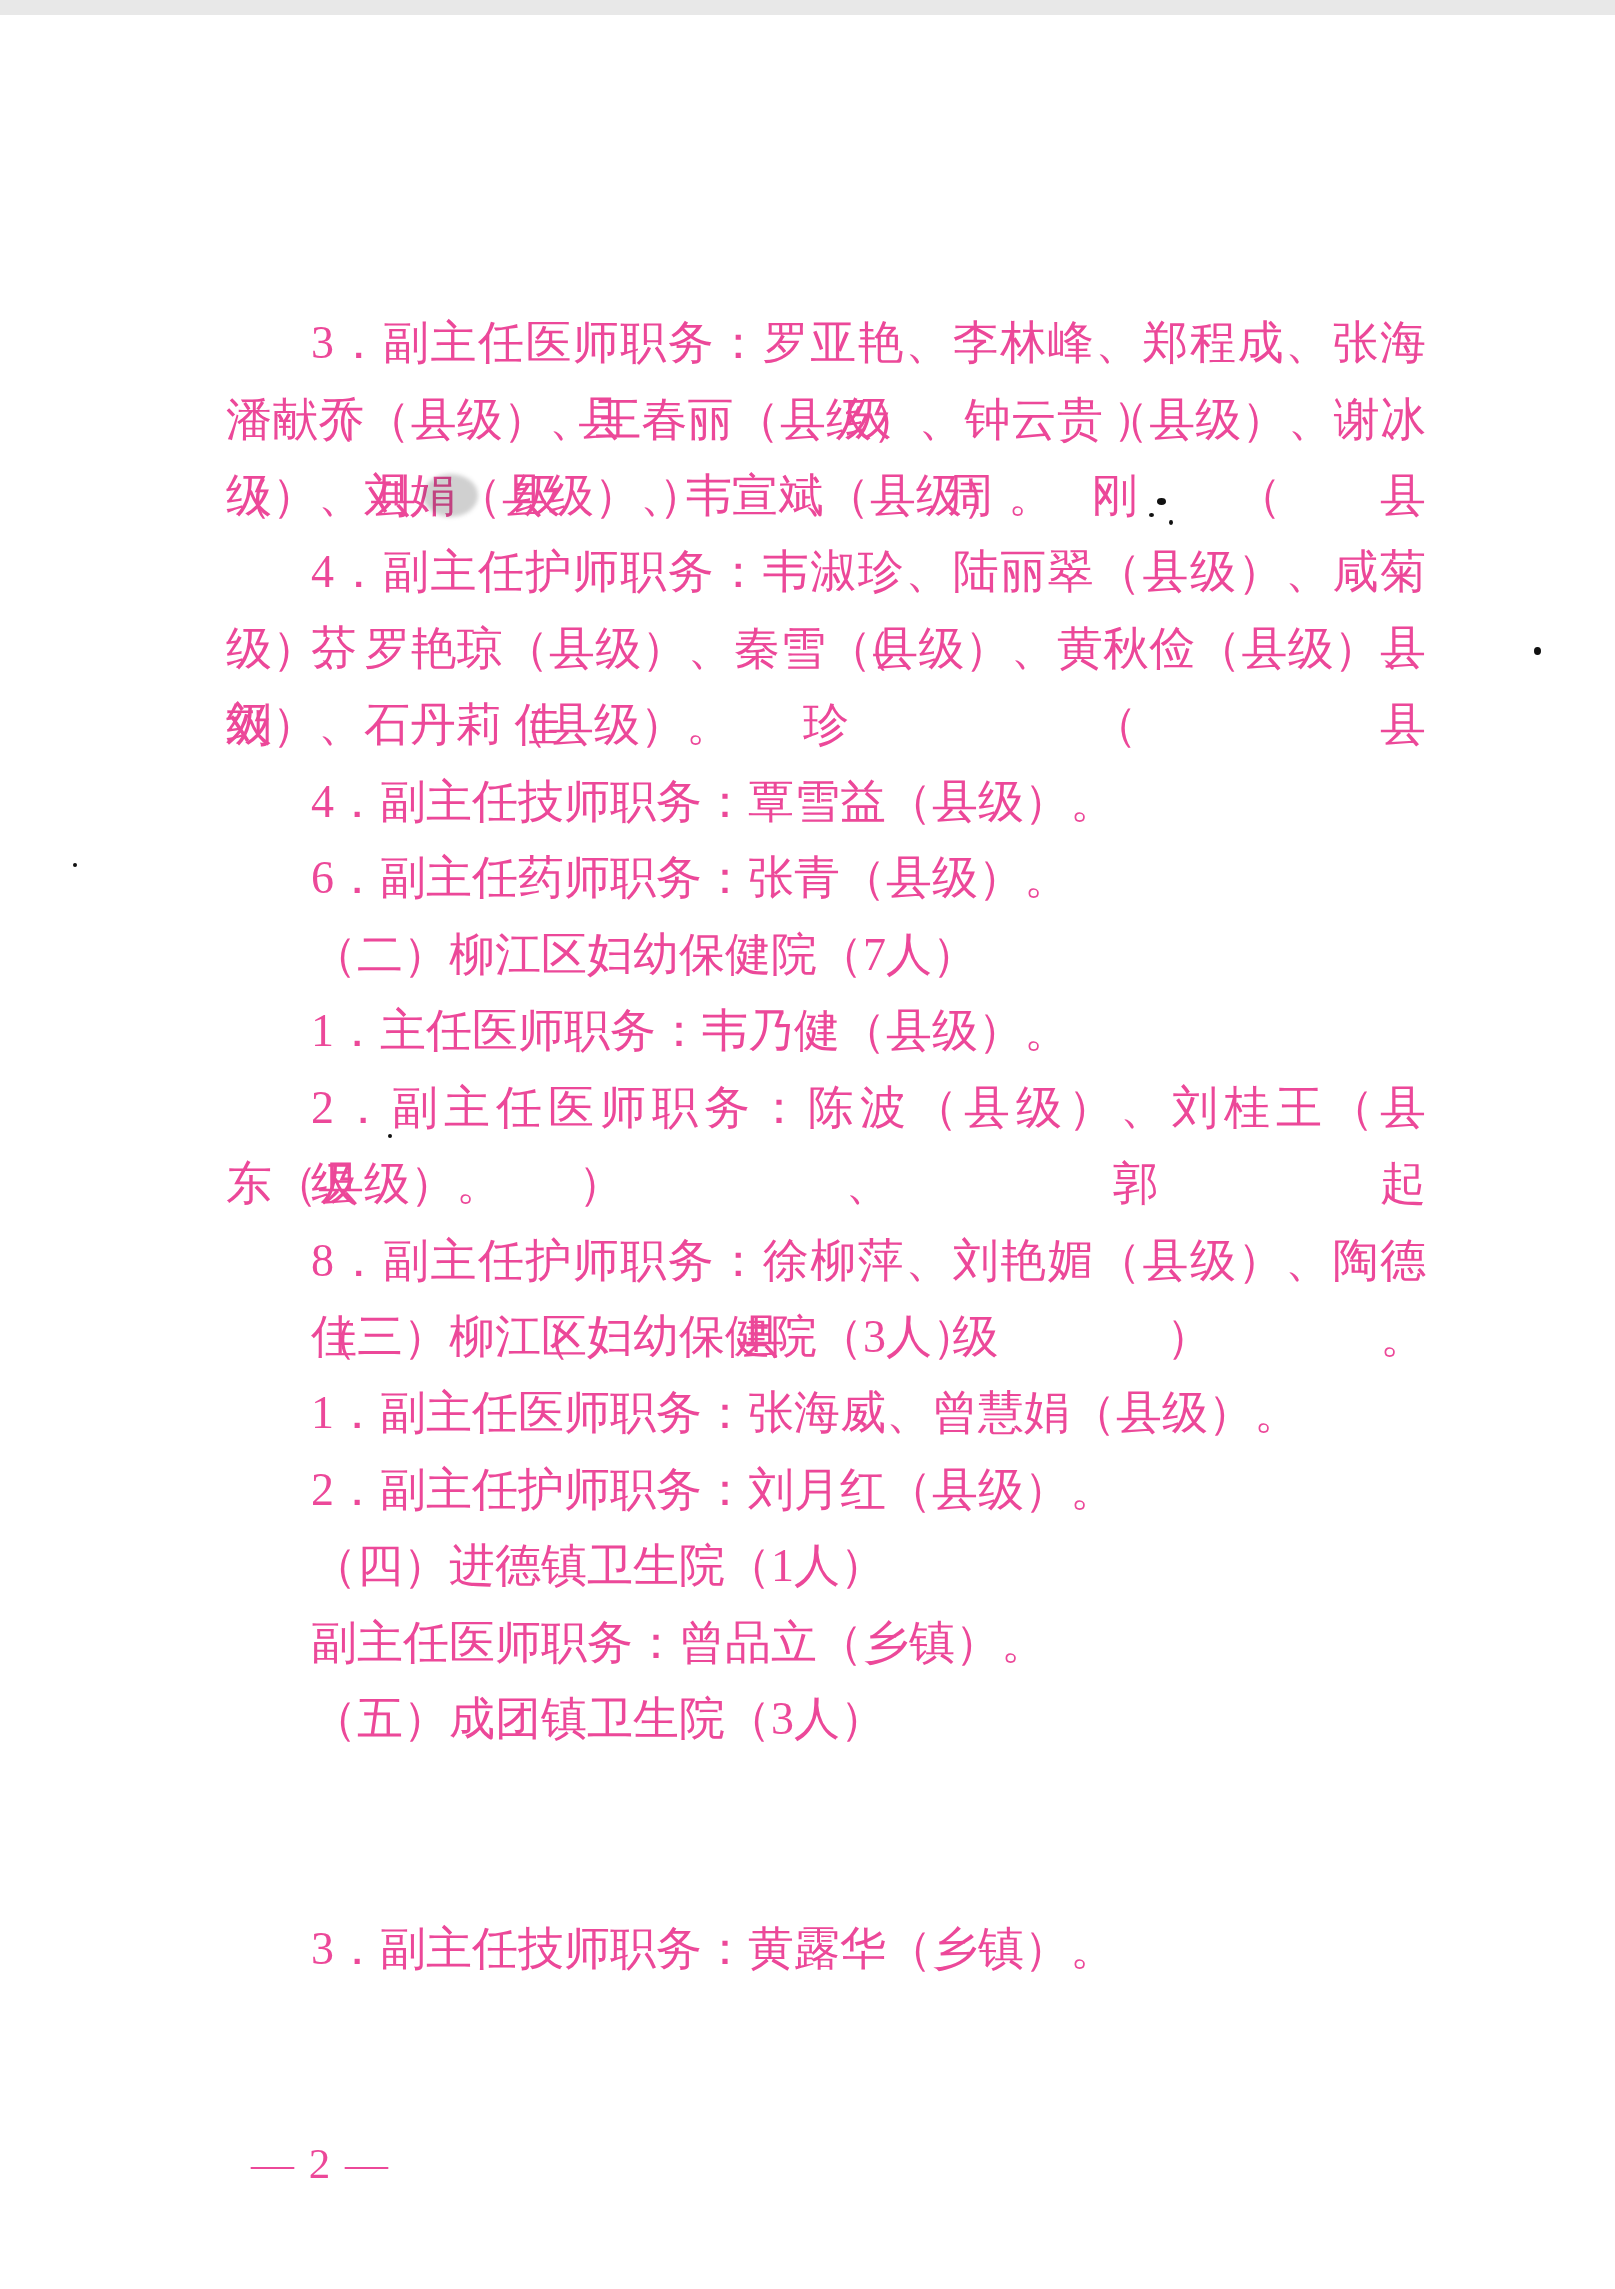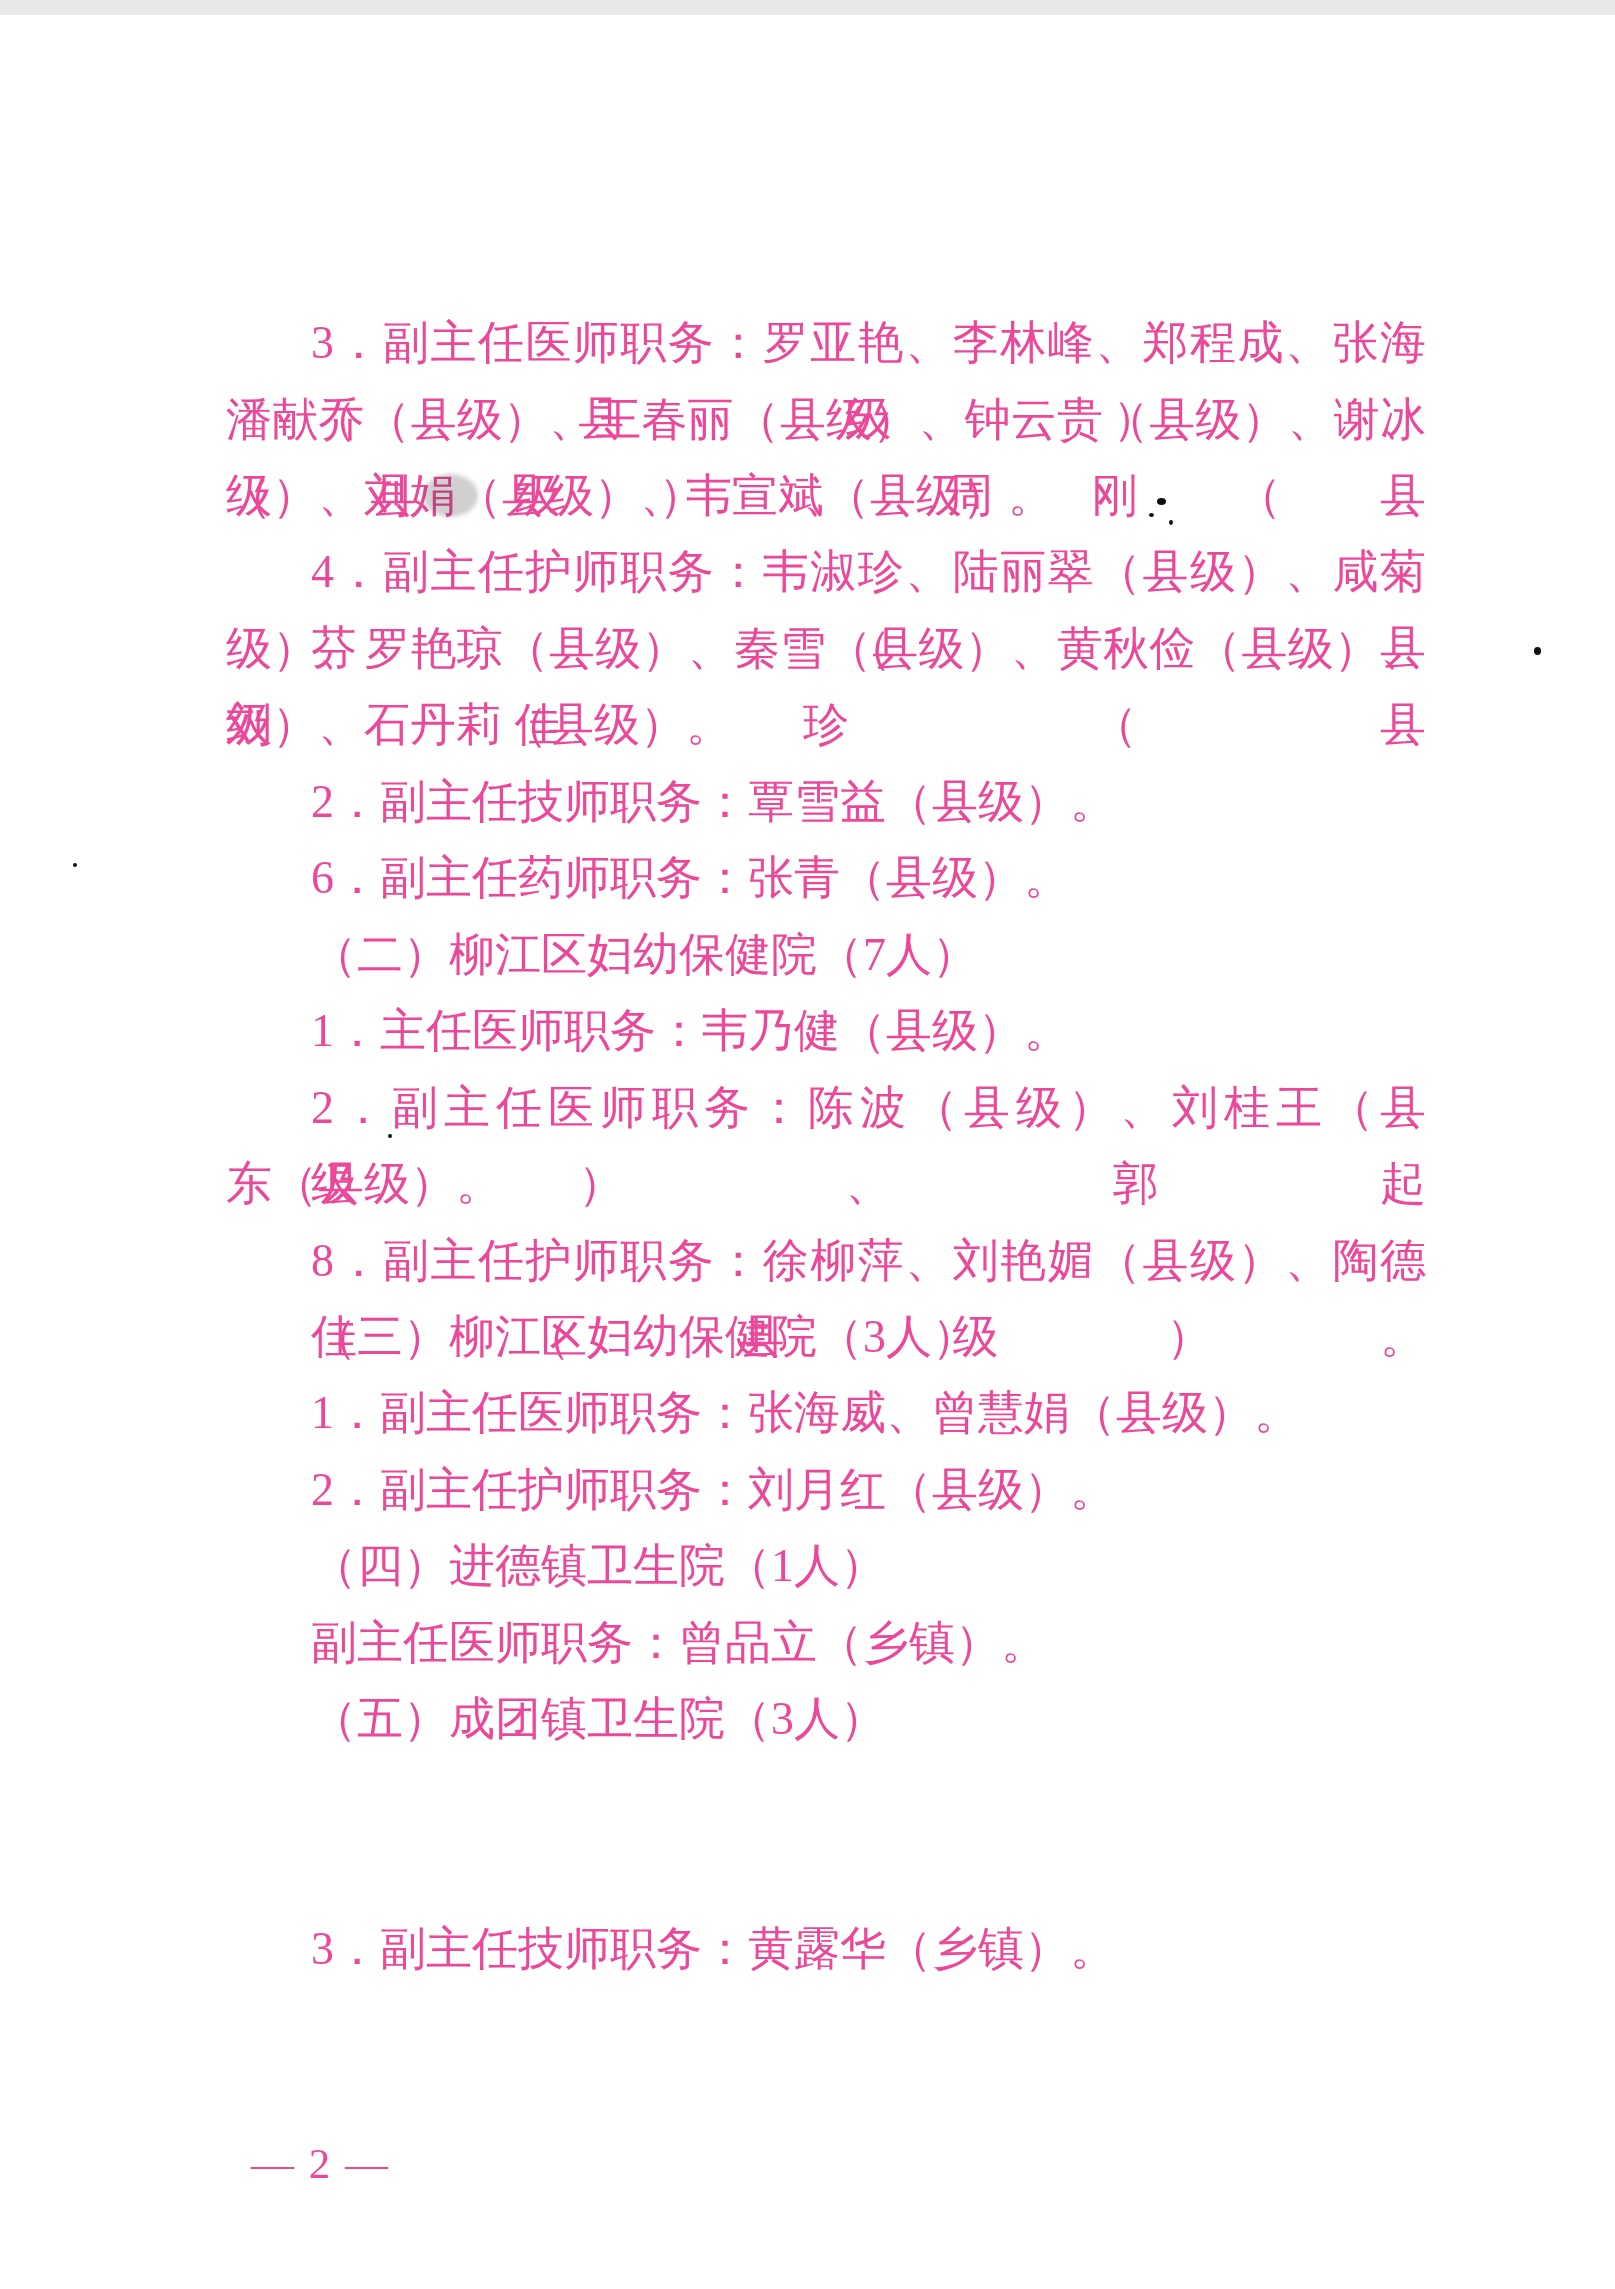--- a/index.html
+++ b/index.html
@@ -63,21 +63,21 @@
 
 <div class="page">
   <div class="text-block">
 
     <div class="line indent fill" style="top:290px">3．副主任医师职务：罗亚艳、李林峰、郑程成、张海（县级）、</div>
     <div class="line fill" style="top:367px">潘献乔（县级）、王春丽（县级）、钟云贵（县级）、谢冰（县级）、周刚（县</div>
     <div class="line" style="top:443px">级）、刘娟（县级）、韦宣斌（县级）。</div>
     <div class="line indent fill" style="top:519px">4．副主任护师职务：韦淑珍、陆丽翠（县级）、咸菊芬（县</div>
     <div class="line fill" style="top:596px">级）、罗艳琼（县级）、秦雪（县级）、黄秋俭（县级）、刘佳珍（县</div>
     <div class="line" style="top:672px">级）、石丹莉（县级）。</div>
-    <div class="line indent" style="top:749px">2．副主任技师职务：覃雪益（县级）。</div>
+    <div class="line indent" style="top:749px">4．副主任技师职务：覃雪益（县级）。</div>
     <div class="line indent" style="top:825px">6．副主任药师职务：张青（县级）。</div>
     <div class="line indent" style="top:902px">（二）柳江区妇幼保健院（7人）</div>
     <div class="line indent" style="top:978px">1．主任医师职务：韦乃健（县级）。</div>
     <div class="line indent fill" style="top:1055px">2．副主任医师职务：陈波（县级）、刘桂王（县级）、郭起</div>
     <div class="line" style="top:1131px">东（县级）。</div>
     <div class="line indent fill" style="top:1208px">8．副主任护师职务：徐柳萍、刘艳媚（县级）、陶德佳（县级）。</div>
     <div class="line indent" style="top:1284px">（三）柳江区妇幼保健院（3人）</div>
     <div class="line indent" style="top:1360px">1．副主任医师职务：张海威、曾慧娟（县级）。</div>
     <div class="line indent" style="top:1437px">2．副主任护师职务：刘月红（县级）。</div>
     <div class="line indent" style="top:1513px">（四）进德镇卫生院（1人）</div>

